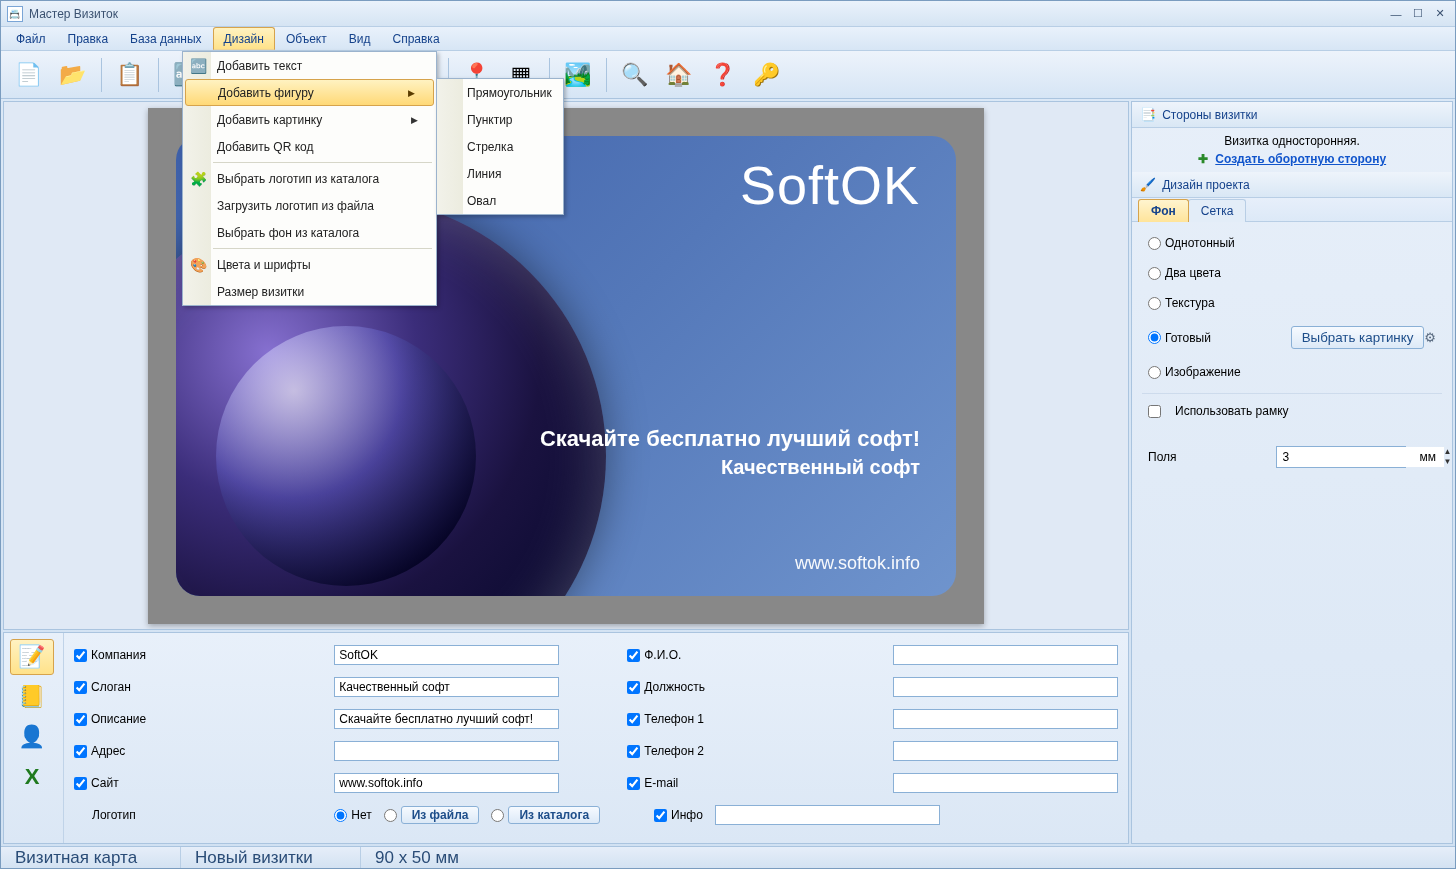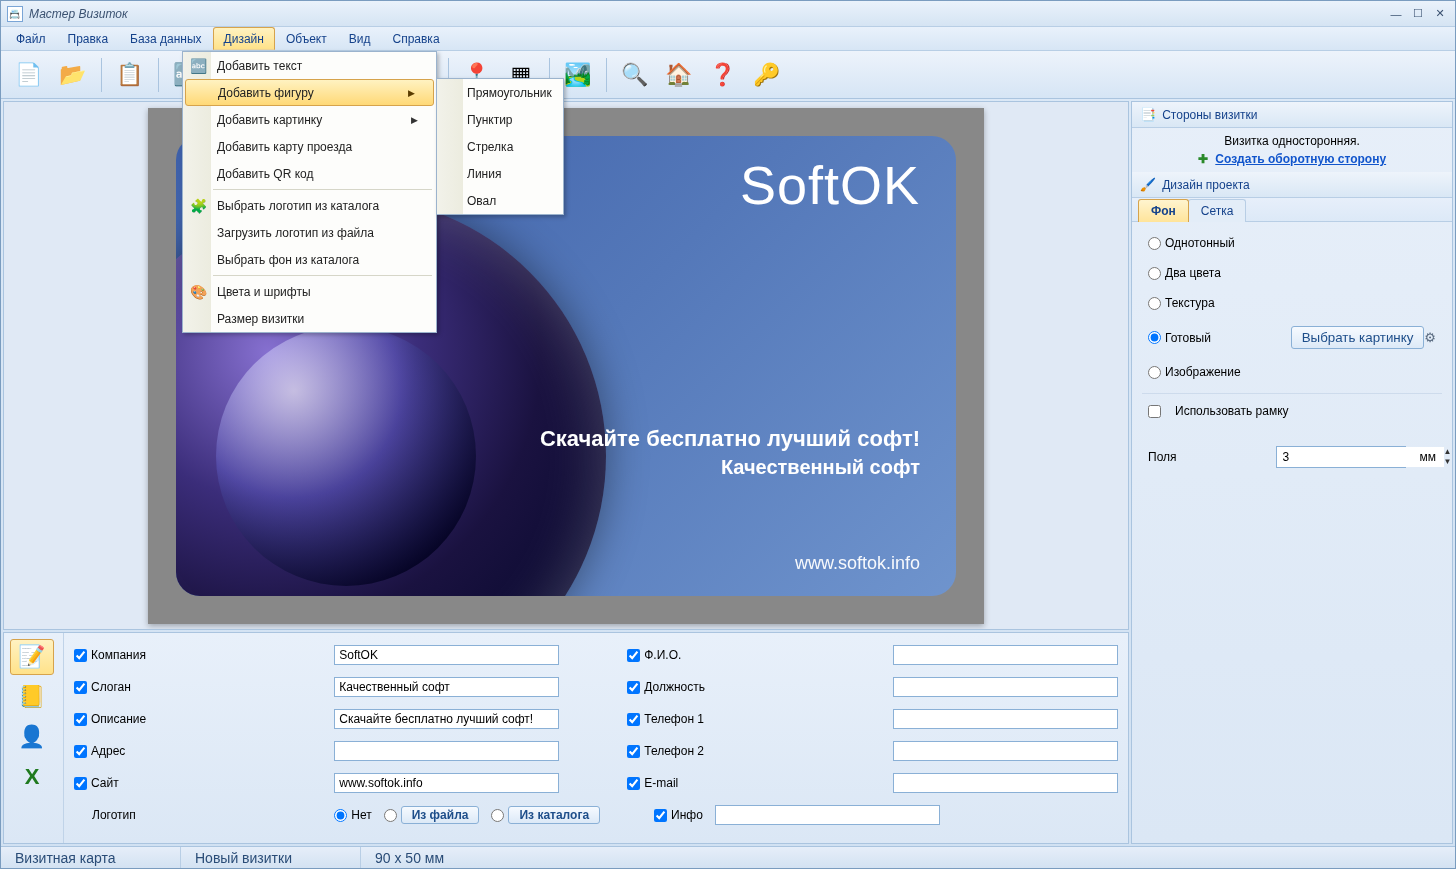--- a/index.html
+++ b/index.html
@@ -1,20 +1,20 @@
 <!DOCTYPE html>
 <html><head>
 <meta charset="utf-8">
 <style>
 * { box-sizing: border-box; margin: 0; padding: 0; }
 body { font-family: "Segoe UI", Tahoma, sans-serif; font-size: 12px; background: #d7e4f2; overflow: hidden; width: 1456px; height: 869px; }
 .window { width: 1456px; height: 869px; background: linear-gradient(to bottom, #dce9f7 0%, #d1e1f2 100%); display: flex; flex-direction: column; border: 1px solid #7a9cbf; }
 .titlebar { height: 26px; display: flex; align-items: center; padding: 0 6px; background: linear-gradient(to bottom, #eaf2fb, #d5e4f3); border-bottom: 1px solid #b8cee5; }
 .titlebar .app-icon { width: 16px; height: 16px; margin-right: 6px; display: inline-flex; align-items: center; justify-content: center; background: #fff; border: 1px solid #7aa5d6; font-size: 9px; }
-.titlebar .title { color: #3b5271; font-style: italic; }
+.titlebar .title { color: #3b5271; }
 .titlebar .win-controls { margin-left: auto; display: flex; gap: 4px; }
 .titlebar .win-controls span { width: 18px; height: 14px; display: inline-flex; align-items: center; justify-content: center; color: #3b5271; cursor: pointer; font-size: 11px; border: 1px solid transparent; }
 .menubar { height: 24px; display: flex; align-items: stretch; padding: 0 4px; background: linear-gradient(to bottom, #e9f1fb, #d7e6f5); border-bottom: 1px solid #b8cee5; position: relative; }
 .menubar .menu-item { padding: 0 10px; display: flex; align-items: center; color: #15428b; cursor: pointer; border: 1px solid transparent; }
 .menubar .menu-item.active { background: linear-gradient(to bottom, #fff2c1, #ffe28a); border: 1px solid #d6a34c; border-bottom-color: #f0d79a; border-radius: 3px 3px 0 0; }
 .toolbar { height: 48px; display: flex; align-items: center; padding: 4px 8px; gap: 4px; background: linear-gradient(to bottom, #edf3fb, #d6e5f5); border-bottom: 1px solid #aac4df; }
 .toolbar .tb-btn { width: 40px; height: 38px; display: flex; align-items: center; justify-content: center; border-radius: 3px; cursor: pointer; }
 .toolbar .sep { width: 1px; height: 34px; background: #aac4df; margin: 0 4px; }
 .toolbar .icon { font-size: 22px; }
 .main { flex: 1; display: flex; min-height: 0; }
@@ -53,21 +53,21 @@
 .fields-left .fbtn { width: 44px; height: 36px; display: flex; align-items: center; justify-content: center; border: 1px solid transparent; border-radius: 3px; cursor: pointer; font-size: 22px;}
 .fields-left .fbtn.active { background: linear-gradient(to bottom,#fff2c1,#ffe28a); border:1px solid #d6a34c;}
 .fields-grid { flex: 1; display: grid; grid-template-columns: auto 225px 40px auto 225px; grid-auto-rows: 28px; gap: 4px 14px; padding: 8px 10px; align-items: center;}
 .fields-grid .chk { display: flex; align-items: center; gap: 4px;}
 .fields-grid .chk input { width: 13px; height: 13px;}
 .fields-grid input[type=text] { height: 20px; border: 1px solid #8ab0d6; background: #fff; padding: 0 4px; font-size: 12px; width: 100%;}
 .fields-grid .label-only { padding-left: 18px;}
 .fields-grid .radio-group { display: flex; gap: 12px; align-items: center; grid-column: 2 / span 4;}
 .fields-grid .radio-group label { display: flex; align-items: center; gap: 4px;}
 .fields-grid .rbtn { padding: 1px 10px; border: 1px solid #8ab0d6; background: linear-gradient(to bottom,#f6faff,#dce9f7); border-radius: 3px; cursor: pointer; color: #1e4e8a; font-weight: bold;}
-.statusbar { height: 22px; display: flex; align-items: stretch; background: linear-gradient(to bottom, #e6eef9, #d3e2f2); border-top: 1px solid #aac4df; font-size: 14px; color: #2a4c77;}
+.statusbar { height: 22px; display: flex; align-items: stretch; background: linear-gradient(to bottom, #e6eef9, #d3e2f2); border-top: 1px solid #aac4df; font-size: 17px; color: #2a4c77;}
 .statusbar .cell { padding: 0 14px; display: flex; align-items: center; border-right: 1px solid #b8cee5; min-width: 180px;}
 .statusbar .cell:last-child { border-right: none;}
 .dropdown { position: absolute; top: 51px; left: 182px; width: 255px; background: #fdfdfb; border: 1px solid #9bb3cd; box-shadow: 2px 2px 4px rgba(0,0,0,0.25); z-index: 100;}
 .dropdown .dd-item { height: 27px; display: flex; align-items: center; padding: 0 18px 0 34px; position: relative; cursor: pointer; color: #222;}
 .dropdown .dd-item .dd-icon { position: absolute; left: 6px; width: 20px; text-align: center; font-size: 14px;}
 .dropdown .dd-item .arrow { margin-left: auto; font-size: 9px; color: #333;}
 .dropdown .dd-item.hover { background: linear-gradient(to bottom, #fff2c1, #ffd977); border: 1px solid #d6a34c; border-radius: 3px; margin: 0 2px; padding-left: 32px;}
 .dropdown .dd-item.hover .arrow { color: #5a3c00;}
 .dropdown .sep-row { height: 1px; background: #d6d6c8; margin: 2px 4px 2px 30px;}
 .dropdown .icon-strip { position: absolute; left: 0; top: 0; bottom: 0; width: 28px; background: linear-gradient(to right,#f2f2ea,#ececdf); z-index: -1;}
@@ -345,23 +345,20 @@
       </div>
     <div class="dd-item hover">
         <span>Добавить фигуру</span>
         <span class="arrow">▶</span>
       </div>
     <div class="dd-item">
         <span>Добавить картинку</span>
         <span class="arrow">▶</span>
       </div>
     <div class="dd-item">
-        <span>Добавить карту проезда</span>
-      </div>
-    <div class="dd-item">
         <span>Добавить QR код</span>
       </div>
     <div class="sep-row"></div>
     <div class="dd-item">
         <span class="dd-icon">🧩</span>
         <span>Выбрать логотип из каталога</span>
       </div>
     <div class="dd-item">
         <span>Загрузить логотип из файла</span>
       </div>

